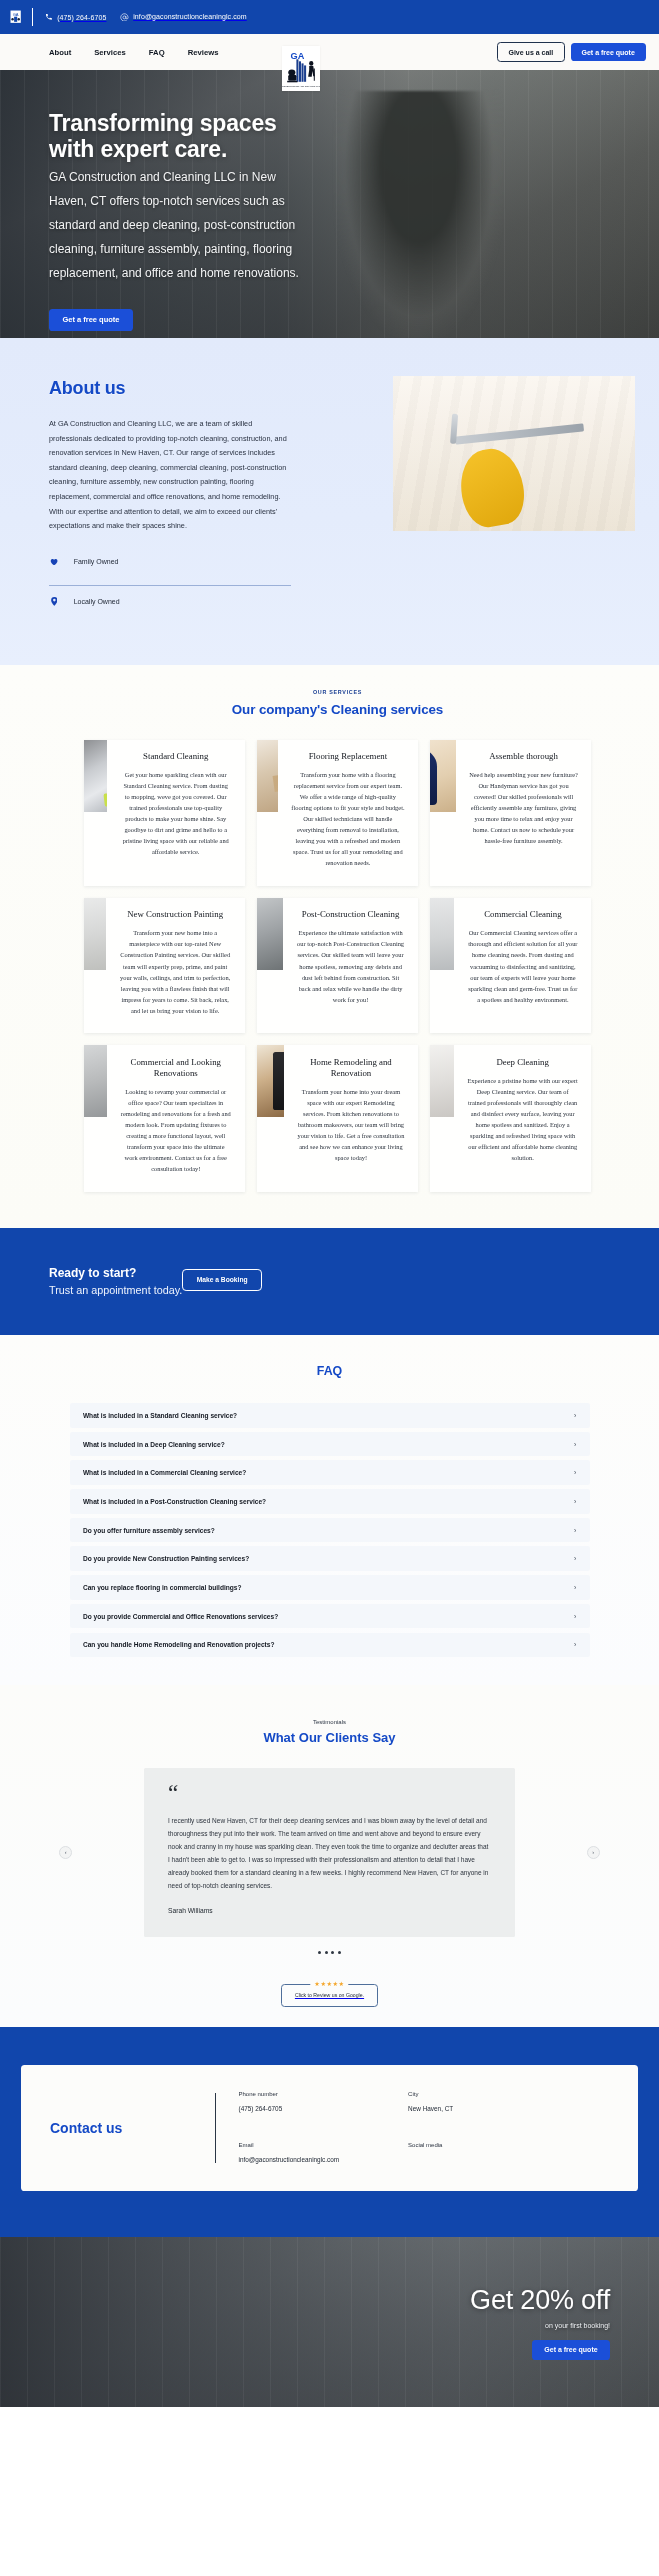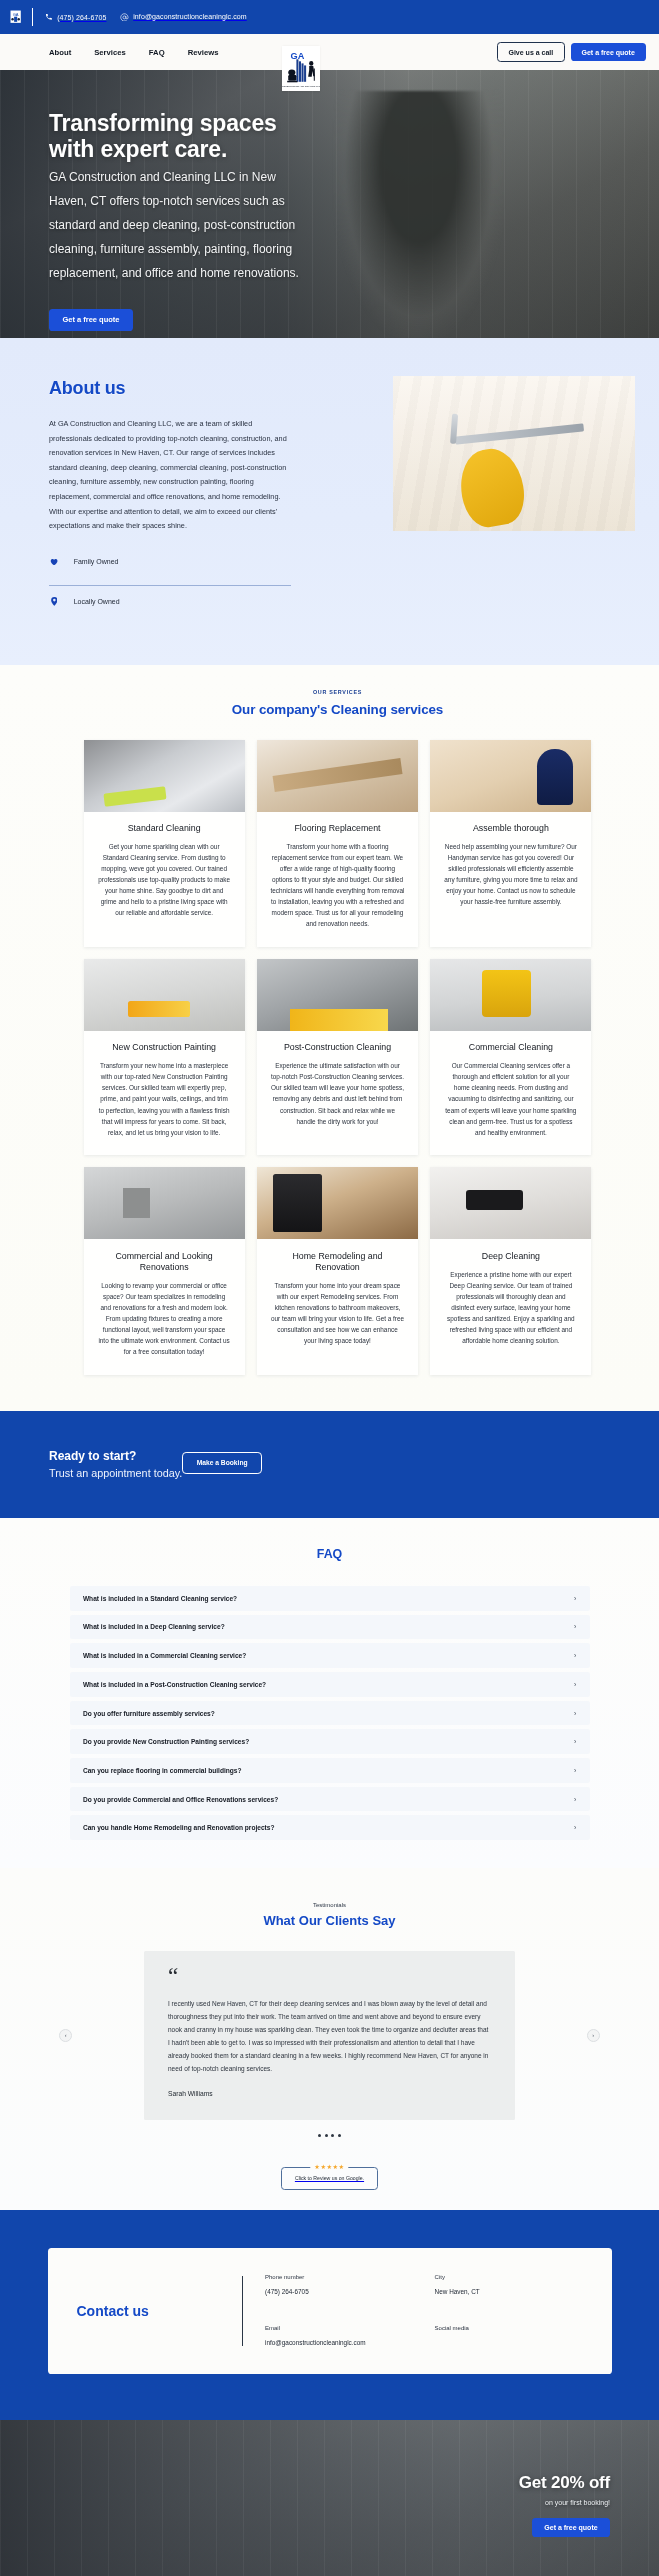--- a/index.html
+++ b/index.html
@@ -147,21 +147,21 @@
   .services h2 {
     text-align: center; font-size: 13.4px; font-weight: 700; color: #1449c6;
     margin-top: 6.2px; letter-spacing: -0.1px;
   }
   .cards {
     display: grid; grid-template-columns: repeat(3, 161px);
     gap: 12.4px; justify-content: center; margin-top: 23px;
   }
   .card {
     background: #fffffe; box-shadow: 0 0.5px 3.1px rgba(27,40,70,.09);
-    display: flex; flex-direction: column; overflow: hidden;
+    display: flex; flex-direction: row; overflow: hidden; font-family: Liberation Serif, serif;
   }
   .card .thumb { height: 72px; width: 100%; position: relative; overflow: hidden; }
   .card .body { padding: 11.3px 13.4px 17.5px 13.4px; text-align: center; }
   .card h3 { font-size: 8.8px; font-weight: 400; color: #14181f; line-height: 1.3; }
   .card p { margin-top: 6.7px; font-size: 6.4px; line-height: 1.72; color: #2b323d; }
 
   
   .t1 { background: linear-gradient(150deg,#8d8f92 0%,#c9ccd0 40%,#e7e9ec 70%,#b9bdc2 100%); }
   .t1:after { content:""; position:absolute; left:20.6px; bottom:8.2px; width:62px; height:13.4px; background:#c9e04b; border-radius:2.1px; transform:rotate(-7deg); }
   .t2 { background: linear-gradient(160deg,#efe7dc 0%,#d8c7ae 45%,#bfa583 100%); }
@@ -236,40 +236,40 @@
   }
   .gbadge .stars {
     position: absolute; top: -4.1px; left: 50%; transform: translateX(-50%);
     background: #fcfcfb; padding: 0 3.6px; font-size: 6.2px; color: #f3a game; letter-spacing: 0.5px;
   }
   .gbadge .stars { color: #f4a62a; }
 
   
   .contact-sec { background: #1146ac; padding: 38px 0 46px 0; }
   .contact-card {
-    width: 564px; margin: 0 auto; background: #fcfcfa; border-radius: 3.6px;
+    width: 617px; margin: 0 auto; background: #fcfcfa; border-radius: 3.6px;
     display: flex; align-items: stretch; padding: 25px 29px; min-height: 126px;
   }
   .contact-card h2 { font-size: 14px; font-weight: 700; color: #1449c6; align-self: center; width: 165px; }
   .contact-div { width: 0.5px; background: #2a3645; margin: 3.1px 23px 3.1px 0; }
   .contact-grid { display: grid; grid-template-columns: 149px 124px; gap: 28px 20.6px; align-self: center; }
   .cg-lab { font-size: 6px; color: #2b3340; }
   .cg-val { margin-top: 7.2px; font-size: 6.4px; color: #222a36; word-break: break-word; line-height:1.6; }
 
   
   .promo {
     position: relative; height: 170px; overflow: hidden;
     background:
       linear-gradient(90deg, rgba(30,34,40,.82) 0%, rgba(42,46,52,.55) 40%, rgba(70,74,80,.32) 70%, rgba(96,100,106,.22) 100%),
       linear-gradient(155deg,#9aa0a3 0%,#7d8386 35%,#5c6164 65%,#3e4244 100%);
     display: flex; align-items: center; justify-content: flex-end;
   }
   .promo-stripes { position:absolute; inset:0; background: repeating-linear-gradient(90deg, rgba(255,255,255,.05) 0 1px, rgba(0,0,0,0) 1px 27px); }
   .promo-inner { position: relative; text-align: right; padding-right: 49px; }
-  .promo h2 { font-size: 17px; font-weight: 700; color: #ffffff; letter-spacing: -0.2px; text-shadow: 0 1px 5.2px rgba(0,0,0,.4); }
+  .promo h2 { font-size: 27px; font-weight: 400; color: #ffffff; letter-spacing: -0.2px; text-shadow: 0 1px 5.2px rgba(0,0,0,.4); }
   .promo .sub { margin-top: 6.2px; font-size: 7px; color: #eef1f4; text-shadow: 0 0.5px 3.1px rgba(0,0,0,.5); }
   .promo .btn-primary { margin-top: 11.3px; padding: 6.2px 12.4px; }
 </style>
 </head>
 <body>
 
 <div class="page">
 
   <div class="topbar">
     <div class="topbar-logo">

